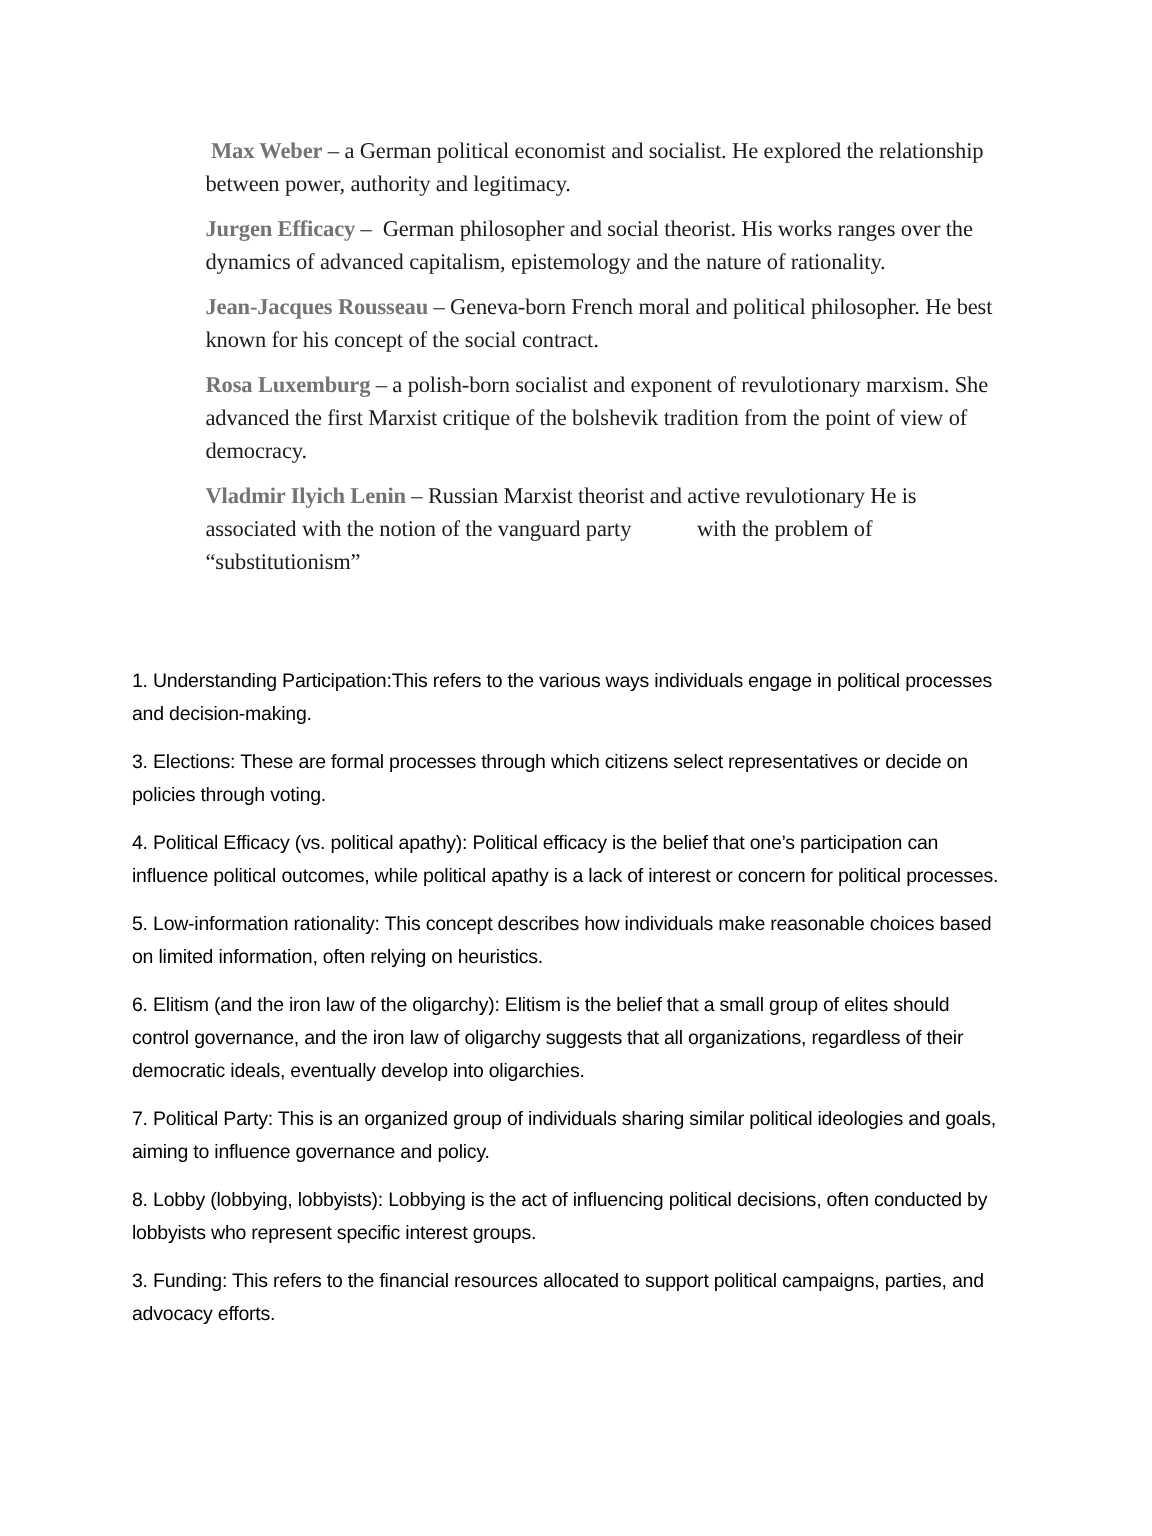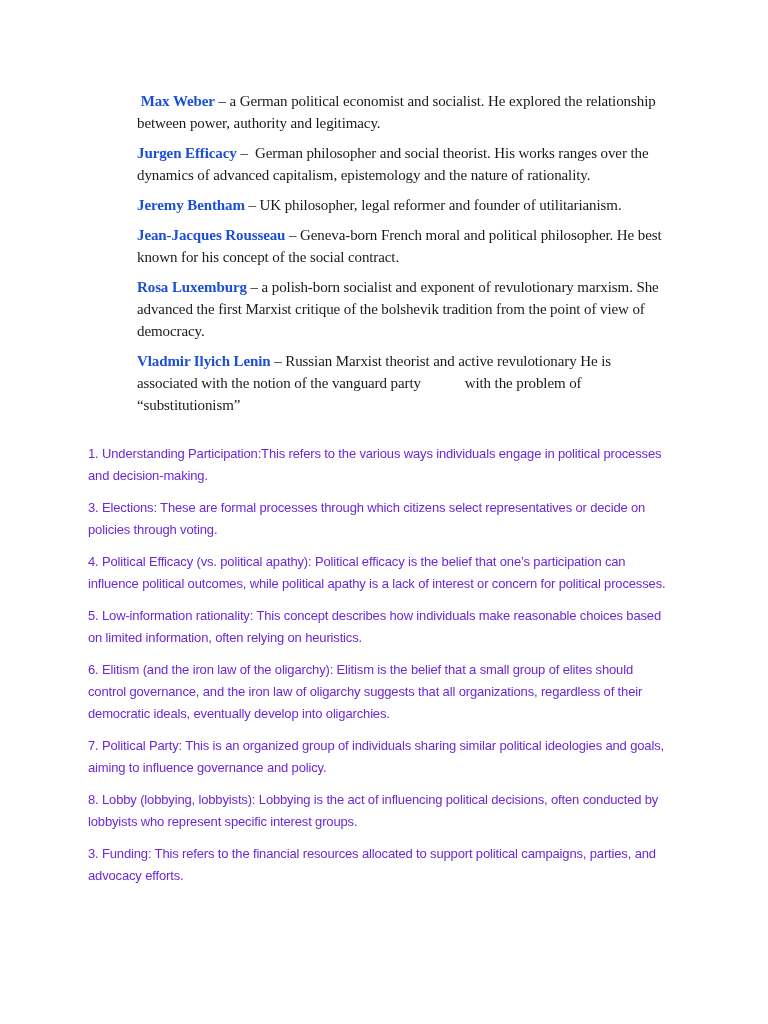--- a/index.html
+++ b/index.html
@@ -24,49 +24,48 @@
     line-height: 22px;
     color: #1a1a1a;
     letter-spacing: -0.1px;
   }
   .theorists p {
     margin: 0 0 8px 0;
     white-space: pre-wrap;
   }
   .theorists p strong {
     font-weight: bold;
-    color: #1d4ed8;
+    color: #737373;
   }
   .glossary {
     position: absolute;
     left: 88px;
     top: 443px;
     width: 672px;
     font-family: "Liberation Sans", sans-serif;
     font-size: 13px;
     line-height: 22px;
-    color: #6d28d9;
+    color: #000000;
     letter-spacing: -0.15px;
   }
   .glossary p {
     margin: 0 0 10px 0;
     white-space: pre-wrap;
   }
 </style>
 </head>
 <body>
 
 <div class="page">
 
   <section class="theorists">
     <p><strong> Max Weber</strong><span> – a German political economist and socialist. He explored the relationship
 between power, authority and legitimacy.</span></p>
     <p><strong>Jurgen Efficacy</strong><span> –  German philosopher and social theorist. His works ranges over the
 dynamics of advanced capitalism, epistemology and the nature of rationality.</span></p>
-    <p><strong>Jeremy Bentham</strong><span> – UK philosopher, legal reformer and founder of utilitarianism.</span></p>
     <p><strong>Jean-Jacques Rousseau</strong><span> – Geneva-born French moral and political philosopher. He best
 known for his concept of the social contract.</span></p>
     <p><strong>Rosa Luxemburg</strong><span> – a polish-born socialist and exponent of revulotionary marxism. She
 advanced the first Marxist critique of the bolshevik tradition from the point of view of
 democracy.</span></p>
     <p><strong>Vladmir Ilyich Lenin</strong><span> – Russian Marxist theorist and active revulotionary He is
 associated with the notion of the vanguard party            with the problem of
 “substitutionism”</span></p>
   </section>
 

